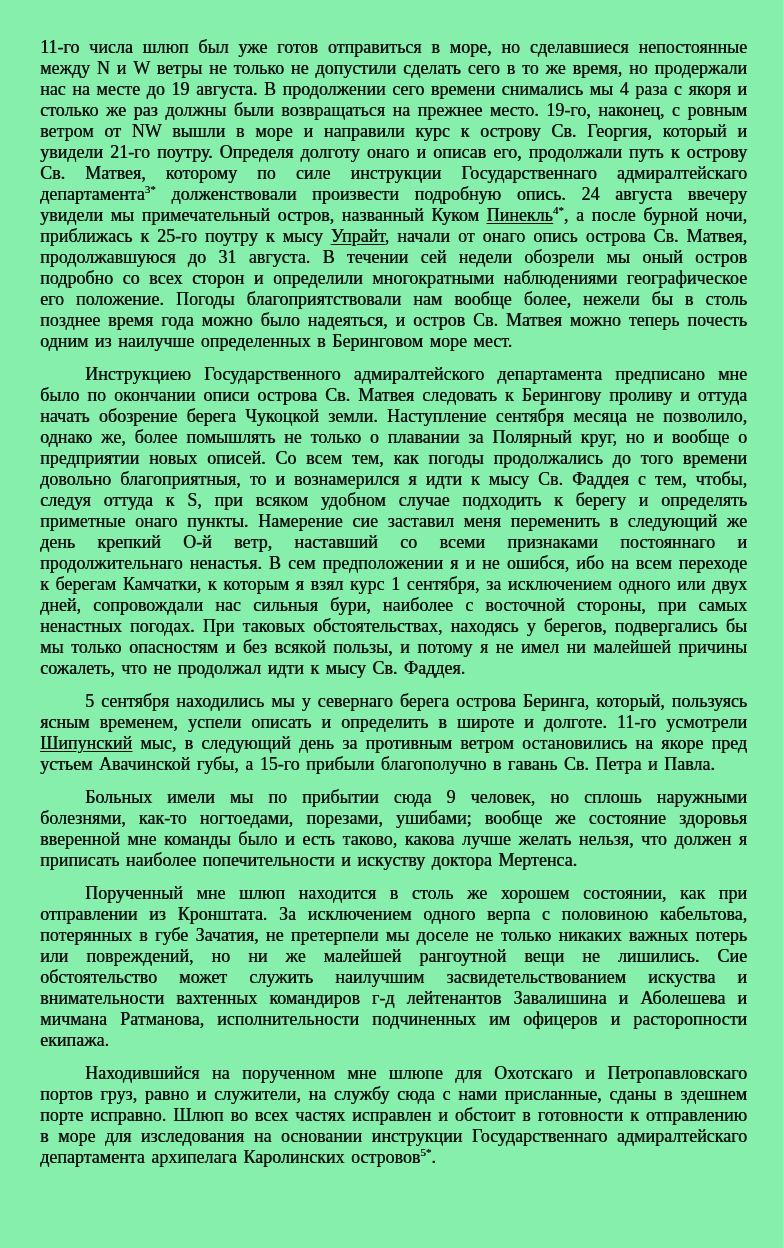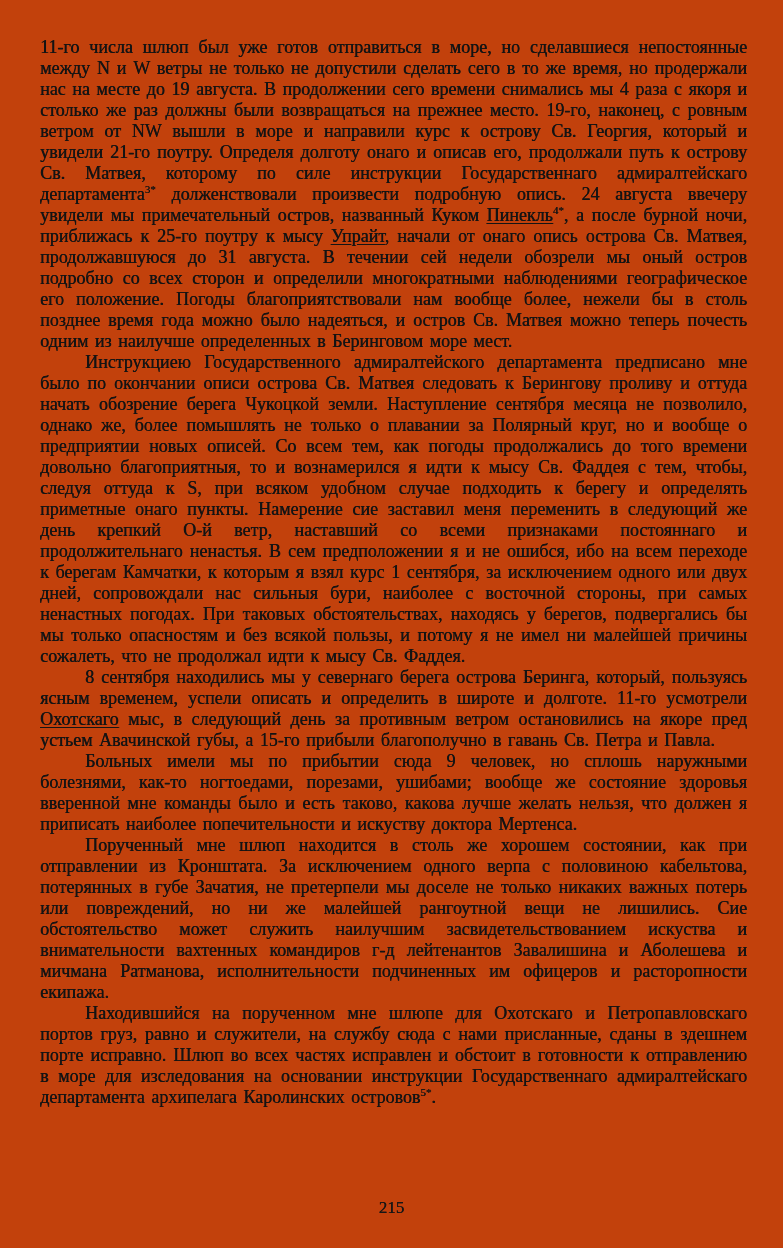--- a/index.html
+++ b/index.html
@@ -9,41 +9,42 @@
   body {
     width: 783px;
     height: 1248px;
     background: #fbfbf8;
     position: relative;
     overflow: hidden;
   }
   .scan-page {
     position: absolute;
     inset: 0;
-    background: #c2410c;
+    background: #86efac;
   }
   .page-text {
     position: absolute;
     left: 40px;
     top: 37px;
     width: 707px;
     font-family: "Liberation Serif", serif;
     font-size: 18px;
     line-height: 21px;
     color: #141414;
     text-align: justify;
     word-spacing: 2px;
     text-shadow: 0.4px 0 0 currentColor; 
   }
   .page-text p {
     margin: 0;
     padding: 0;
   }
   .page-text p.indented {
     text-indent: 45px;
+    margin-top: 12px;
   }
   .page-text .u {
     text-decoration: underline;
     text-underline-offset: 2px;
   }
   .page-text sup {
     font-size: 11px;
     line-height: 0;
     vertical-align: super;
   }
@@ -59,19 +60,18 @@
     text-shadow: 0.3px 0 0 currentColor;
   }
 </style>
 </head>
 <body>
 
 <div class="scan-page">
   <div class="page-text">
       <p><span>11-го числа шлюп был уже готов отправиться в море, но сделавшиеся непостоянные между N и W ветры не только не допустили сделать сего в то же время, но продержали нас на месте до 19 августа. В продолжении сего времени снимались мы 4 раза с якоря и столько же раз должны были возвращаться на прежнее место. 19-го, наконец, с ровным ветром от NW вышли в море и направили курс к острову Св. Георгия, который и увидели 21-го поутру. Определя долготу онаго и описав его, продолжали путь к острову Св. Матвея, которому по силе инструкции Государственнаго адмиралтейскаго департамента</span><sup>3*</sup><span> долженствовали произвести подробную опись. 24 августа ввечеру увидели мы примечательный остров, названный Куком </span><span class="u">Пинекль</span><sup>4*</sup><span>, а после бурной ночи, приближась к 25-го поутру к мысу </span><span class="u">Упрайт</span><span>, начали от онаго опись острова Св. Матвея, продолжавшуюся до 31 августа. В течении сей недели обозрели мы оный остров подробно со всех сторон и определили многократными наблюдениями географическое его положение. Погоды благоприятствовали нам вообще более, нежели бы в столь позднее время года можно было надеяться, и остров Св. Матвея можно теперь почесть одним из наилучше определенных в Беринговом море мест.</span></p>
       <p class="indented"><span>Инструкциею Государственного адмиралтейского департамента предписано мне было по окончании описи острова Св. Матвея следовать к Берингову проливу и оттуда начать обозрение берега Чукоцкой земли. Наступление сентября месяца не позволило, однако же, более помышлять не только о плавании за Полярный круг, но и вообще о предприятии новых описей. Со всем тем, как погоды продолжались до того времени довольно благоприятныя, то и вознамерился я идти к мысу Св. Фаддея с тем, чтобы, следуя оттуда к S, при всяком удобном случае подходить к берегу и определять приметные онаго пункты. Намерение сие заставил меня переменить в следующий же день крепкий О-й ветр, наставший со всеми признаками постояннаго и продолжительнаго ненастья. В сем предположении я и не ошибся, ибо на всем переходе к берегам Камчатки, к которым я взял курс 1 сентября, за исключением одного или двух дней, сопровождали нас сильныя бури, наиболее с восточной стороны, при самых ненастных погодах. При таковых обстоятельствах, находясь у берегов, подвергались бы мы только опасностям и без всякой пользы, и потому я не имел ни малейшей причины сожалеть, что не продолжал идти к мысу Св. Фаддея.</span></p>
-      <p class="indented"><span>8 сентября находились мы у севернаго берега острова Беринга, который, пользуясь ясным временем, успели описать и определить в широте и долготе. 11-го усмотрели </span><span class="u">Охотскаго</span><span> мыс, в следующий день за противным ветром остановились на якоре пред устьем Авачинской губы, а 15-го прибыли благополучно в гавань Св. Петра и Павла.</span></p>
+      <p class="indented"><span>5 сентября находились мы у севернаго берега острова Беринга, который, пользуясь ясным временем, успели описать и определить в широте и долготе. 11-го усмотрели </span><span class="u">Шипунский</span><span> мыс, в следующий день за противным ветром остановились на якоре пред устьем Авачинской губы, а 15-го прибыли благополучно в гавань Св. Петра и Павла.</span></p>
       <p class="indented"><span>Больных имели мы по прибытии сюда 9 человек, но сплошь наружными болезнями, как-то ногтоедами, порезами, ушибами; вообще же состояние здоровья вверенной мне команды было и есть таково, какова лучше желать нельзя, что должен я приписать наиболее попечительности и искуству доктора Мертенса.</span></p>
       <p class="indented"><span>Порученный мне шлюп находится в столь же хорошем состоянии, как при отправлении из Кронштата. За исключением одного верпа с половиною кабельтова, потерянных в губе Зачатия, не претерпели мы доселе не только никаких важных потерь или повреждений, но ни же малейшей рангоутной вещи не лишились. Сие обстоятельство может служить наилучшим засвидетельствованием искуства и внимательности вахтенных командиров г-д лейтенантов Завалишина и Аболешева и мичмана Ратманова, исполнительности подчиненных им офицеров и расторопности екипажа.</span></p>
       <p class="indented"><span>Находившийся на порученном мне шлюпе для Охотскаго и Петропавловскаго портов груз, равно и служители, на службу сюда с нами присланные, сданы в здешнем порте исправно. Шлюп во всех частях исправлен и обстоит в готовности к отправлению в море для изследования на основании инструкции Государственнаго адмиралтейскаго департамента архипелага Каролинских островов</span><sup>5*</sup><span>.</span></p>
     </div>
-  <div class="page-number">215</div>
 </div>
 
 </body></html>

